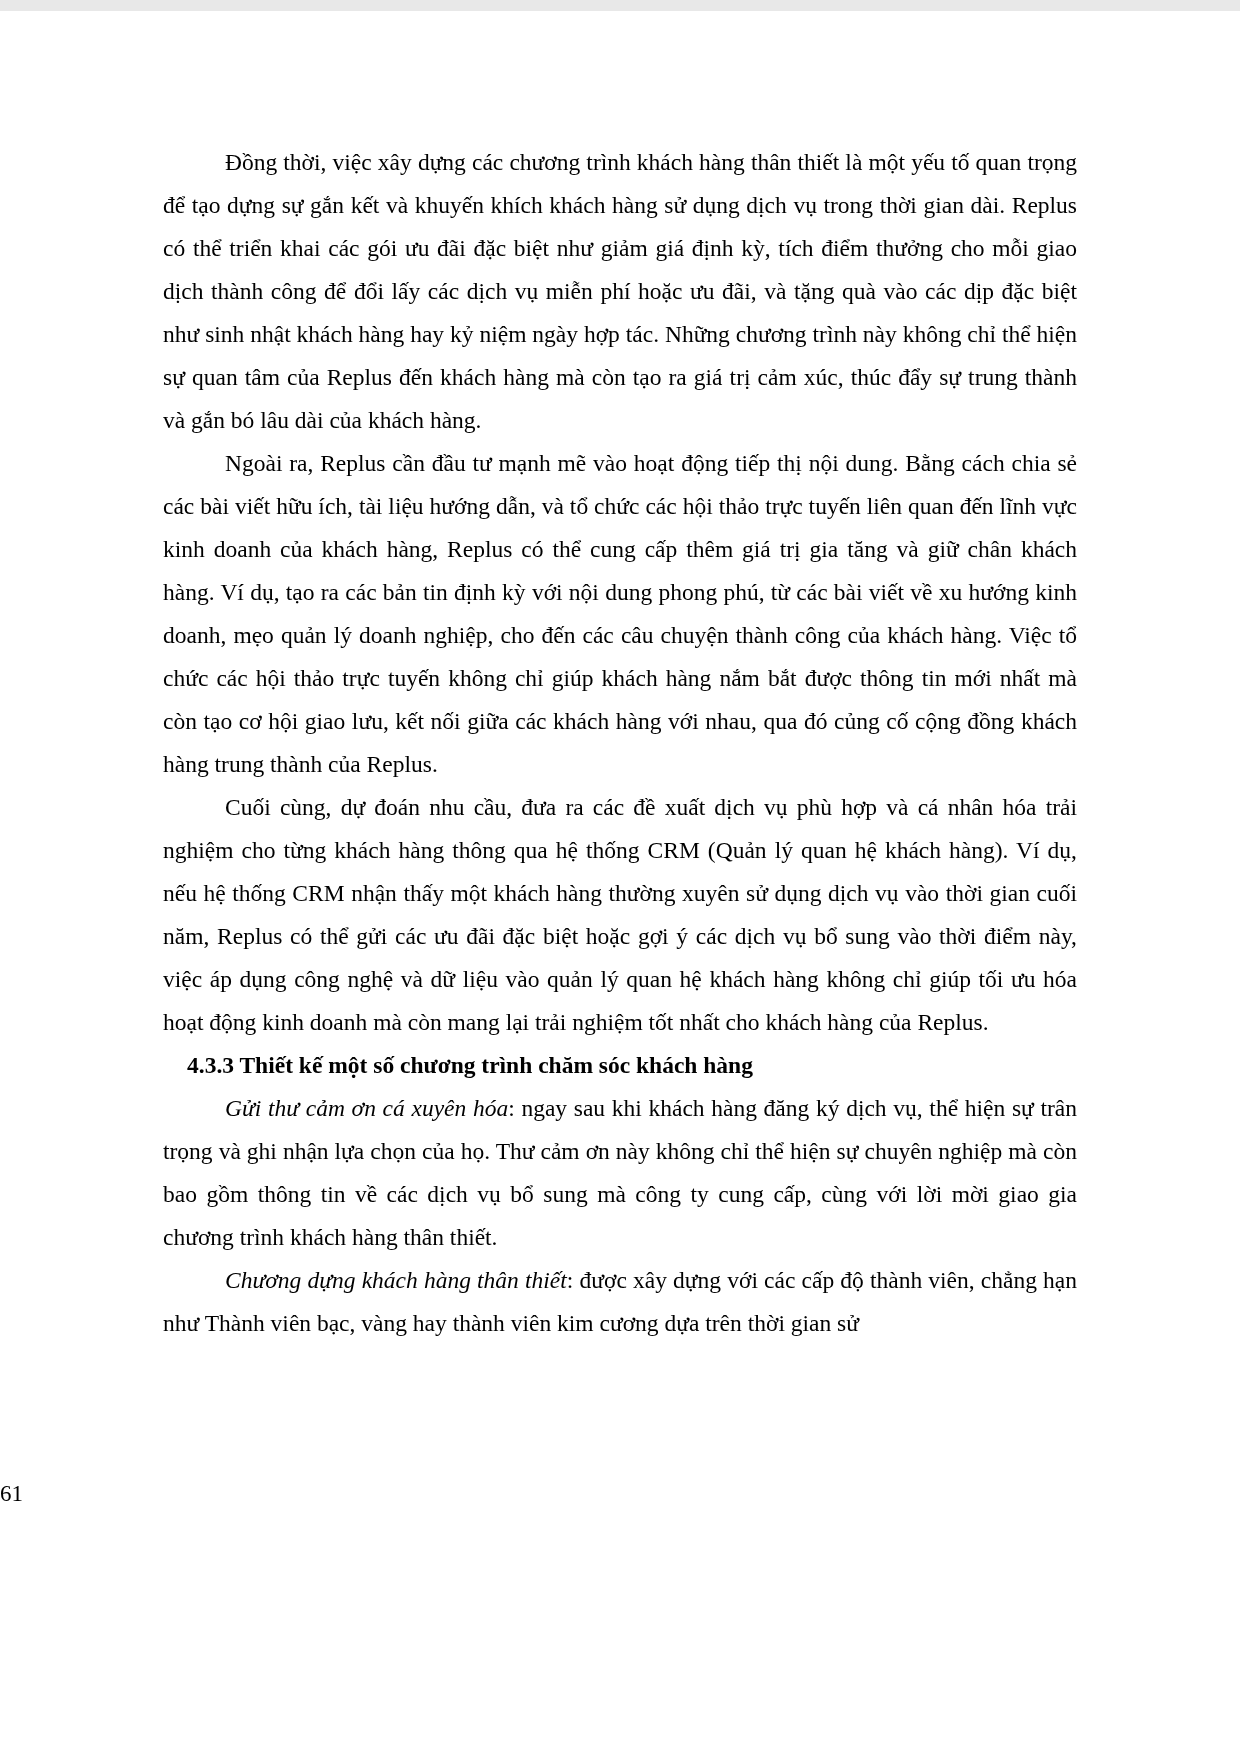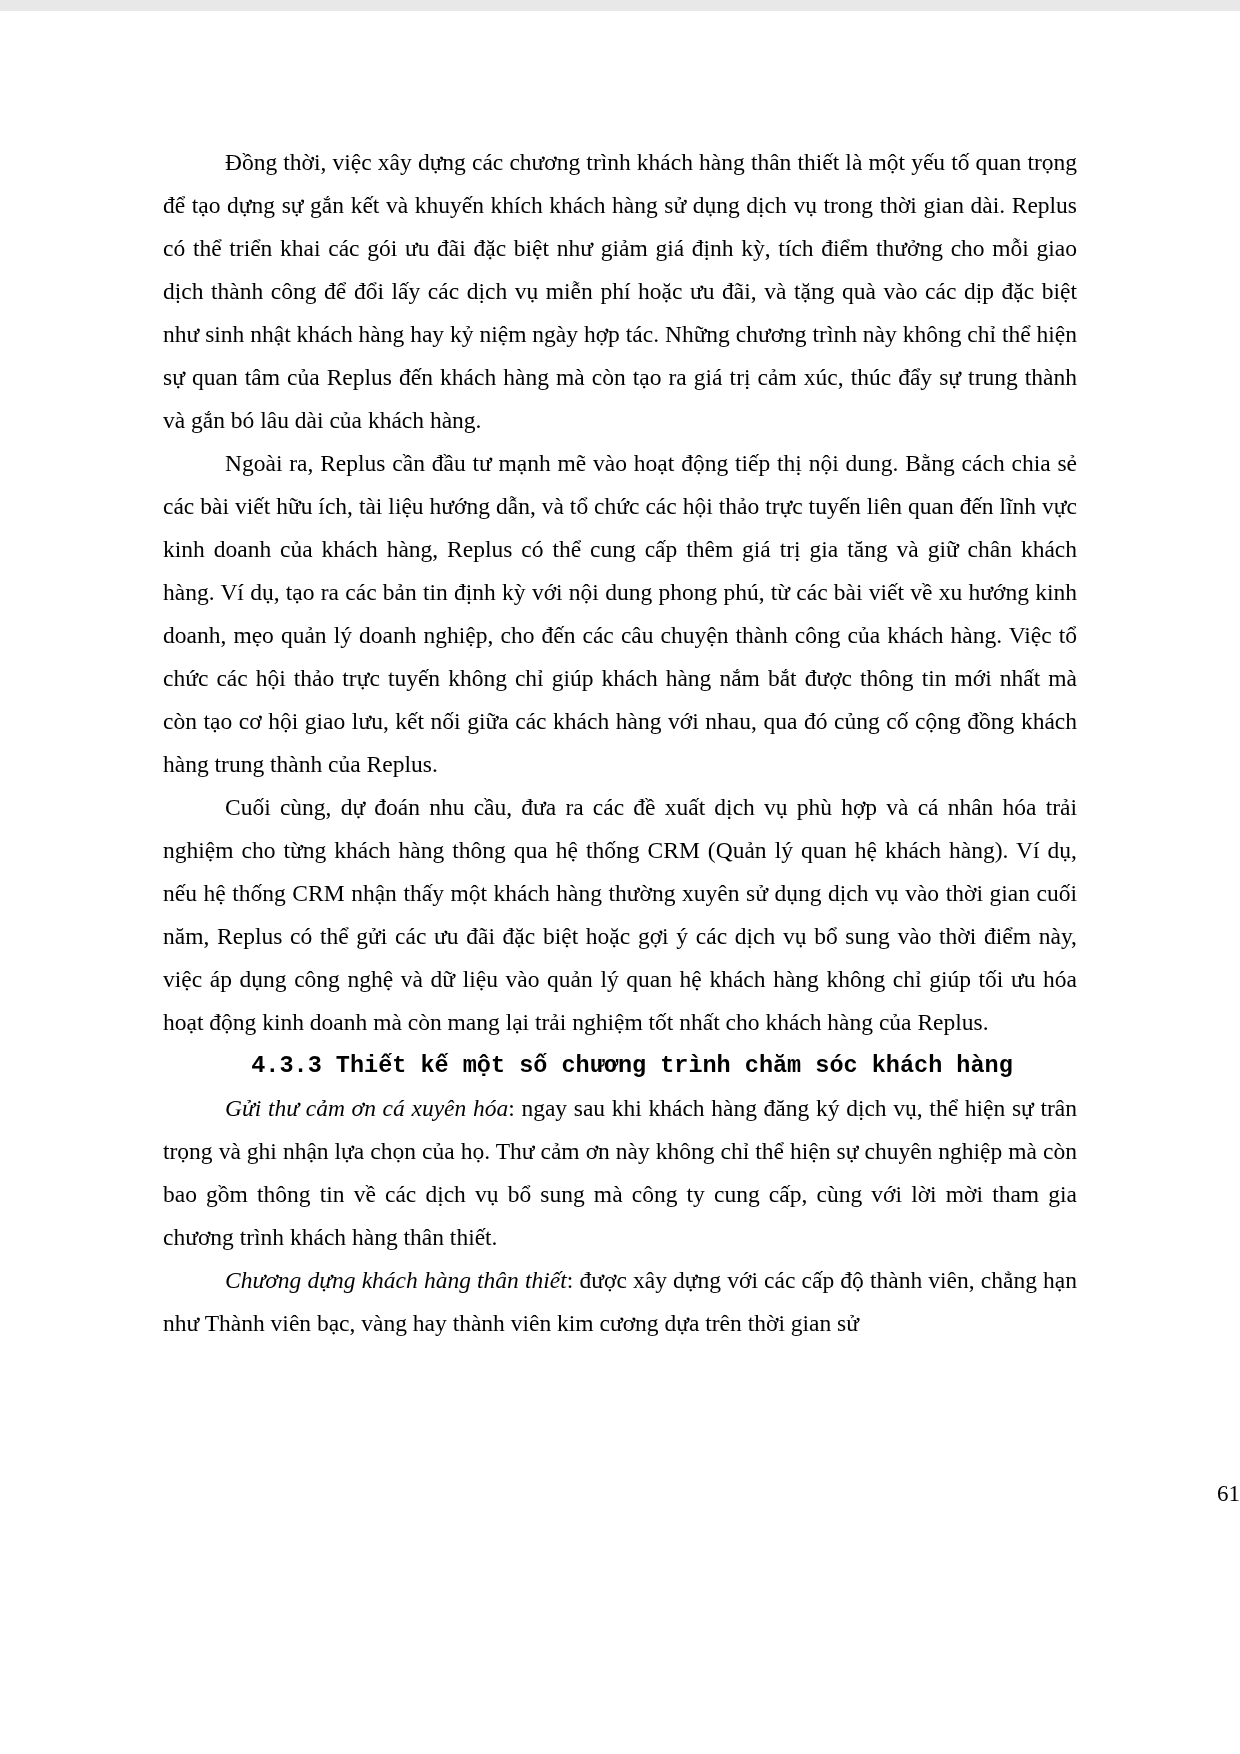--- a/index.html
+++ b/index.html
@@ -27,42 +27,41 @@
     text-align: justify;
   }
   .body-par {
     margin: 0;
     text-indent: 62px;
   }
   .heading {
     margin: 0;
     font-weight: bold;
     text-indent: 24px;
-    text-align: center;
-    font-family: Liberation Mono, monospace;
+    text-align: left;
   }
   .lead-italic {
     font-style: italic;
   }
   .page-number {
     position: absolute;
     left: 0;
     top: 1468px;
     width: 100%;
-    text-align: right;
+    text-align: left;
     font-size: 23px;
     line-height: 30px;
   }
 </style>
 </head>
 <body>
 
 <div class="page">
   <div class="content">
     <p class="body-par">Đồng thời, việc xây dựng các chương trình khách hàng thân thiết là một yếu tố quan trọng để tạo dựng sự gắn kết và khuyến khích khách hàng sử dụng dịch vụ trong thời gian dài. Replus có thể triển khai các gói ưu đãi đặc biệt như giảm giá định kỳ, tích điểm thưởng cho mỗi giao dịch thành công để đổi lấy các dịch vụ miễn phí hoặc ưu đãi, và tặng quà vào các dịp đặc biệt như sinh nhật khách hàng hay kỷ niệm ngày hợp tác. Những chương trình này không chỉ thể hiện sự quan tâm của Replus đến khách hàng mà còn tạo ra giá trị cảm xúc, thúc đẩy sự trung thành và gắn bó lâu dài của khách hàng.</p>
     <p class="body-par">Ngoài ra, Replus cần đầu tư mạnh mẽ vào hoạt động tiếp thị nội dung. Bằng cách chia sẻ các bài viết hữu ích, tài liệu hướng dẫn, và tổ chức các hội thảo trực tuyến liên quan đến lĩnh vực kinh doanh của khách hàng, Replus có thể cung cấp thêm giá trị gia tăng và giữ chân khách hàng. Ví dụ, tạo ra các bản tin định kỳ với nội dung phong phú, từ các bài viết về xu hướng kinh doanh, mẹo quản lý doanh nghiệp, cho đến các câu chuyện thành công của khách hàng. Việc tổ chức các hội thảo trực tuyến không chỉ giúp khách hàng nắm bắt được thông tin mới nhất mà còn tạo cơ hội giao lưu, kết nối giữa các khách hàng với nhau, qua đó củng cố cộng đồng khách hàng trung thành của Replus.</p>
     <p class="body-par">Cuối cùng, dự đoán nhu cầu, đưa ra các đề xuất dịch vụ phù hợp và cá nhân hóa trải nghiệm cho từng khách hàng thông qua hệ thống CRM (Quản lý quan hệ khách hàng). Ví dụ, nếu hệ thống CRM nhận thấy một khách hàng thường xuyên sử dụng dịch vụ vào thời gian cuối năm, Replus có thể gửi các ưu đãi đặc biệt hoặc gợi ý các dịch vụ bổ sung vào thời điểm này, việc áp dụng công nghệ và dữ liệu vào quản lý quan hệ khách hàng không chỉ giúp tối ưu hóa hoạt động kinh doanh mà còn mang lại trải nghiệm tốt nhất cho khách hàng của Replus.</p>
     <p class="heading">4.3.3 Thiết kế một số chương trình chăm sóc khách hàng</p>
-    <p class="body-par"><span class="lead-italic">Gửi thư cảm ơn cá xuyên hóa</span><span>: ngay sau khi khách hàng đăng ký dịch vụ, thể hiện sự trân trọng và ghi nhận lựa chọn của họ. Thư cảm ơn này không chỉ thể hiện sự chuyên nghiệp mà còn bao gồm thông tin về các dịch vụ bổ sung mà công ty cung cấp, cùng với lời mời tham gia chương trình khách hàng thân thiết.</span></p>
+    <p class="body-par"><span class="lead-italic">Gửi thư cảm ơn cá xuyên hóa</span><span>: ngay sau khi khách hàng đăng ký dịch vụ, thể hiện sự trân trọng và ghi nhận lựa chọn của họ. Thư cảm ơn này không chỉ thể hiện sự chuyên nghiệp mà còn bao gồm thông tin về các dịch vụ bổ sung mà công ty cung cấp, cùng với lời mời giao gia chương trình khách hàng thân thiết.</span></p>
     <p class="body-par"><span class="lead-italic">Chương dựng khách hàng thân thiết</span><span>: được xây dựng với các cấp độ thành viên, chẳng hạn như Thành viên bạc, vàng hay thành viên kim cương dựa trên thời gian sử</span></p>
   </div>
   <div class="page-number">61</div>
 </div>
 
 </body></html>

